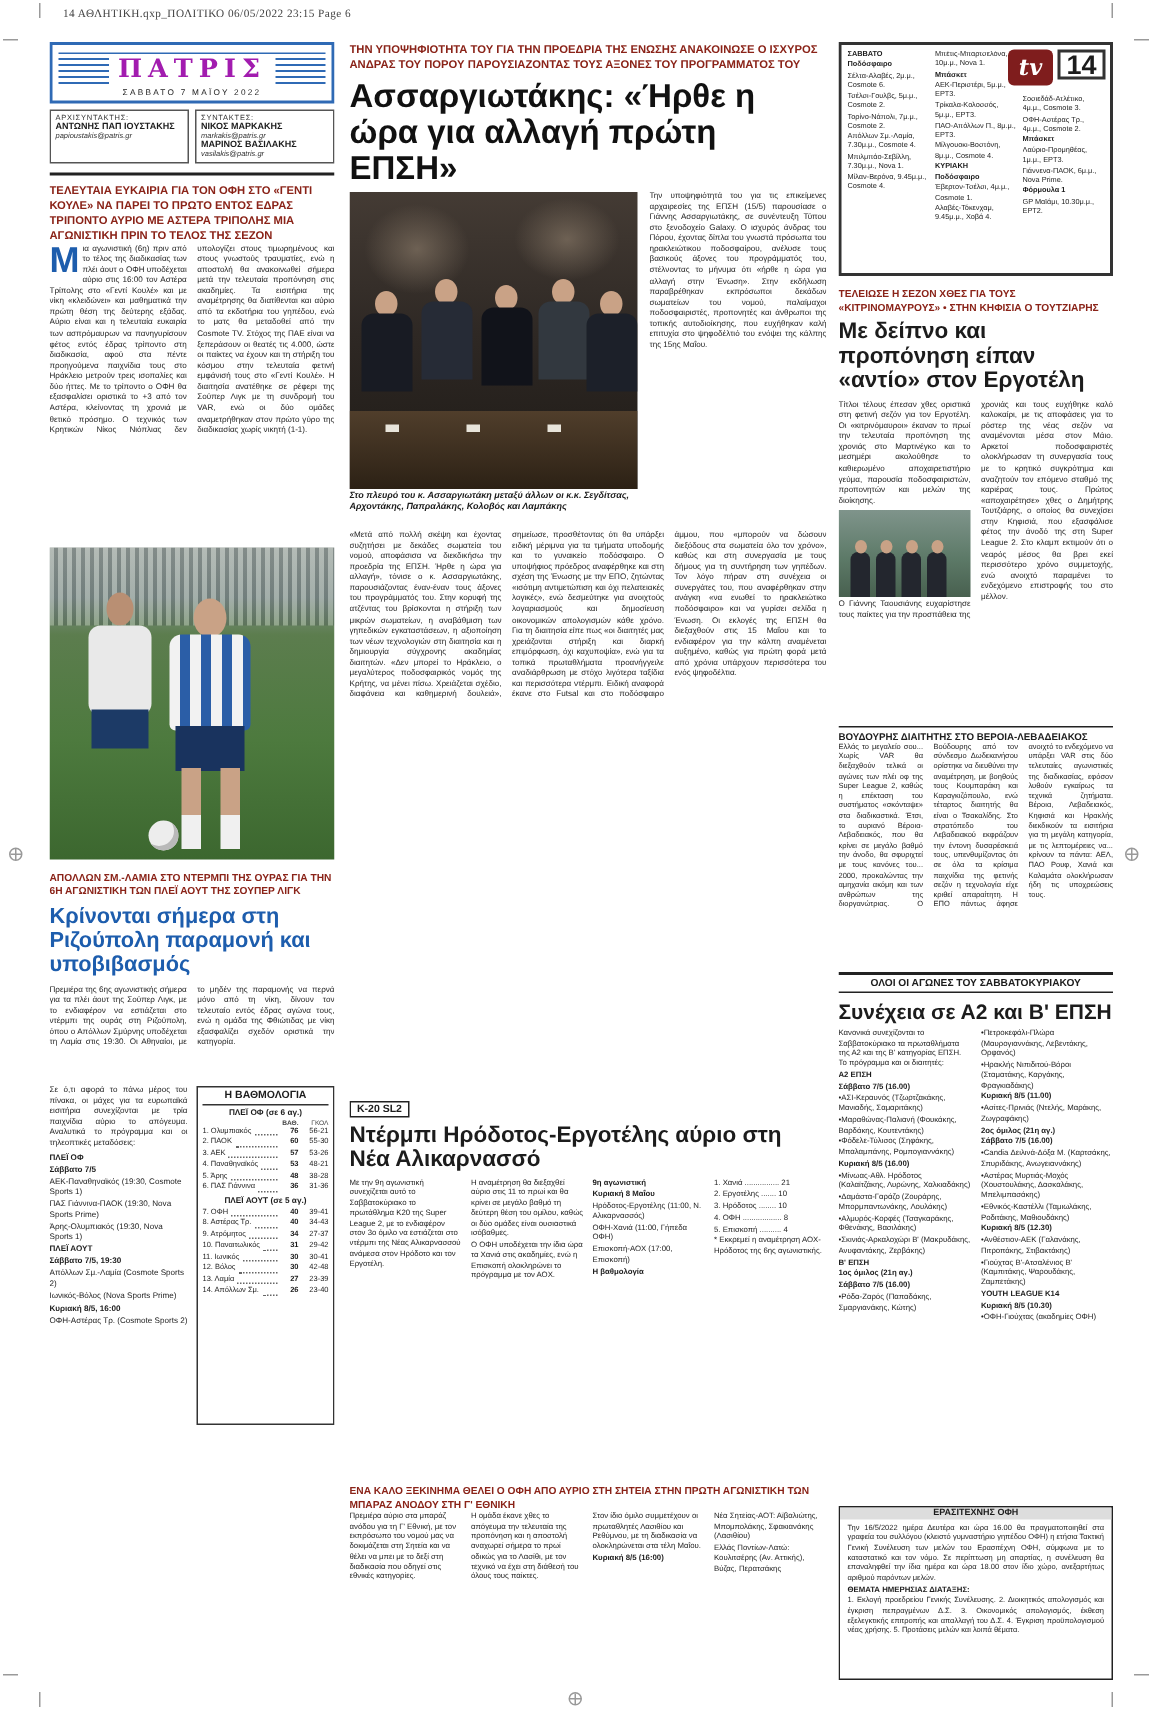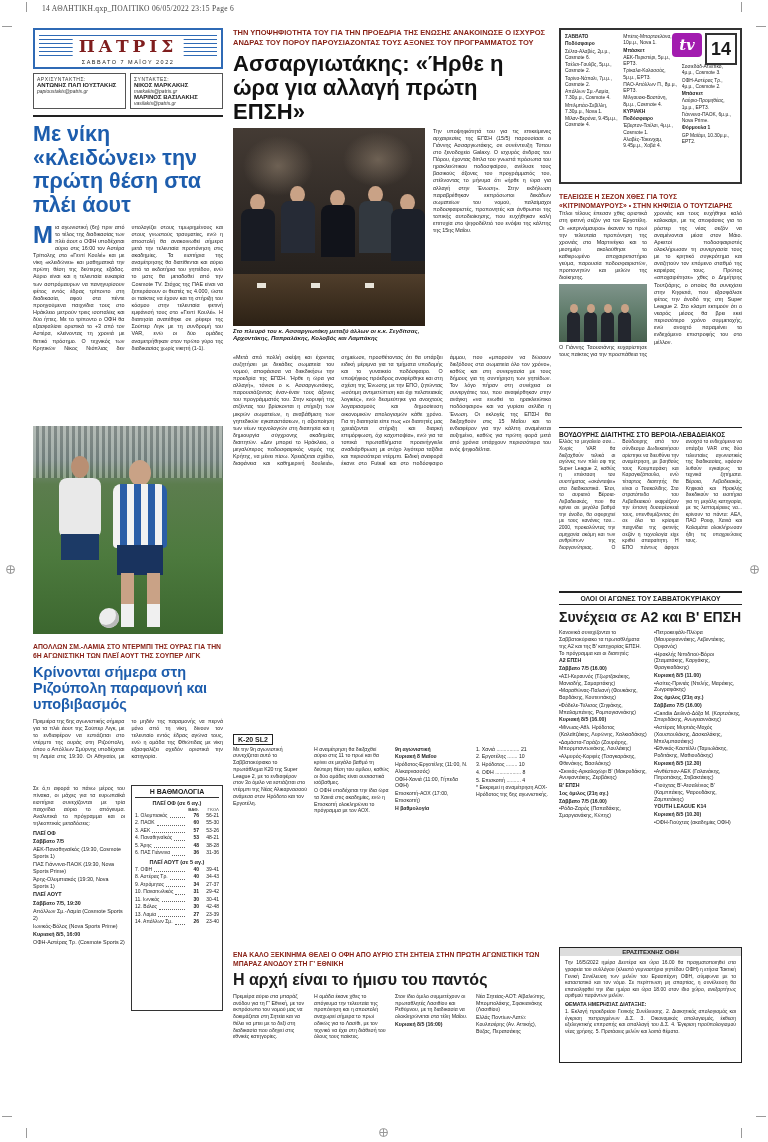--- a/index.html
+++ b/index.html
@@ -18,21 +18,21 @@
   #col-left  { position:absolute; left:33px;  top:28px; width:190px; height:1104px; overflow:hidden; }
   #col-mid   { position:absolute; left:233px; top:28px; width:318px; height:1104px; overflow:hidden; }
   #col-right { position:absolute; left:559px; top:28px; width:183px; height:1106px; overflow:hidden; }
 
   
   .masthead { border:2px solid #2f6ab5; padding:5px 4px 2px; text-align:center; }
   .brand-row { position:relative; height:22px;
     background:repeating-linear-gradient(180deg,#2f6ab5 0 1px,transparent 1px 4px); }
   .brand-text { position:absolute; left:50%; top:50%; transform:translate(-50%,-50%);
     background:#fff; padding:0 6px; font-family:"DejaVu Serif",serif; font-weight:bold;
-    font-size:17px; letter-spacing:4px; color:#7f1d1d; }
+    font-size:17px; letter-spacing:4px; color:#a21caf; }
   .mh-date { font-size:5.5px; letter-spacing:1.5px; margin-top:2px; color:#222; }
   .sport-logo { font-family:"DejaVu Serif",serif; font-style:italic; font-weight:bold;
     font-size:56px; line-height:1.05; color:#1b6bc4; }
 
   .staff { display:flex; gap:4px; margin-top:4px; }
   .staff-box { border:1px solid #555; padding:2px 3px; flex:1; }
   .staff-label { font-size:5px; letter-spacing:.5px; color:#333; }
   .staff-name { font-size:6px; font-weight:bold; }
   .staff-mail { font-size:5px; font-style:italic; color:#333; }
   .thick-rule { height:2px; background:#222; margin:6px 0 5px; }
@@ -92,24 +92,24 @@
   .mid-body { margin-top:6px; height:372px; overflow:hidden; }
   .tagbox { display:inline-block; border:1px solid #222; font-weight:bold; font-size:7px; padding:1px 4px; margin-top:8px; }
   .k20-hl { font-size:15px; font-weight:bold; line-height:1.1; margin:3px 0 4px; }
   .k20-body { height:196px; overflow:hidden; }
   .bar-hl { font-size:16px; font-weight:bold; margin:3px 0 4px; }
   .bar-body { height:82px; overflow:hidden; }
 
   
   .tvbox { position:relative; border:2px solid #333; height:156px; padding:4px 4px 2px; }
   .tvlogo-row { position:absolute; right:3px; top:3px; display:flex; gap:3px; align-items:flex-start; }
-  .tvlogo { width:30px; height:24px; background:#a21caf; color:#fff; border-radius:4px;
+  .tvlogo { width:30px; height:24px; background:#7f1d1d; color:#fff; border-radius:4px;
     font-family:"DejaVu Serif",serif; font-style:italic; font-weight:bold; font-size:15px;
     display:flex; align-items:center; justify-content:center; }
-  .pagenum { width:32px; height:32px; border:2px solid #333; font-size:18px; font-weight:bold;
+  .pagenum { width:32px; height:20px; border:2px solid #333; font-size:18px; font-weight:bold;
     display:flex; align-items:center; justify-content:center; }
   .tvcols { display:flex; gap:4px; height:100%; }
   .tvcol { flex:1; overflow:hidden; }
   .tvcol.pad { padding-top:30px; }
   .tvln { font-size:4.9px; line-height:1.28; margin-bottom:1px; }
 
   
   .erg-hl { font-size:15px; font-weight:bold; line-height:1.1; margin:3px 0 4px; }
   .erg-body { height:210px; overflow:hidden; }
   .eyebrow { font-size:6.5px; font-weight:bold; margin-top:7px; border-top:1px solid #222; padding-top:3px; }
@@ -177,21 +177,21 @@
       <div class="staff-label">ΣΥΝΤΑΚΤΕΣ:</div>
       <div class="staff-name">ΝΙΚΟΣ ΜΑΡΚΑΚΗΣ</div>
       <div class="staff-mail">markakis@patris.gr</div>
       <div class="staff-name">ΜΑΡΙΝΟΣ ΒΑΣΙΛΑΚΗΣ</div>
       <div class="staff-mail">vasilakis@patris.gr</div>
     </div>
   </div>
 
   <div class="thick-rule"></div>
 
-  <div class="hl-blue lead-hl">Με νίκη «κλειδώνει» την πρώτη θέση στα πλέι άουτ</div>
+  <div class="kicker">ΤΕΛΕΥΤΑΙΑ ΕΥΚΑΙΡΙΑ ΓΙΑ ΤΟΝ ΟΦΗ ΣΤΟ «ΓΕΝΤΙ ΚΟΥΛΕ» ΝΑ ΠΑΡΕΙ ΤΟ ΠΡΩΤΟ ΕΝΤΟΣ ΕΔΡΑΣ ΤΡΙΠΟΝΤΟ ΑΥΡΙΟ ΜΕ ΑΣΤΕΡΑ ΤΡΙΠΟΛΗΣ ΜΙΑ ΑΓΩΝΙΣΤΙΚΗ ΠΡΙΝ ΤΟ ΤΕΛΟΣ ΤΗΣ ΣΕΖΟΝ</div>
 
   <div class="micro cols2" style="height:196px;overflow:hidden">
     <span class="dropcap">Μ</span><span>ια αγωνιστική (6η) πριν από το τέλος της διαδικασίας των πλέι άουτ ο ΟΦΗ υποδέχεται αύριο στις 16:00 τον Αστέρα Τρίπολης στο «Γεντί Κουλέ» και με νίκη «κλειδώνει» και μαθηματικά την πρώτη θέση της δεύτερης εξάδας. Αύριο είναι και η τελευταία ευκαιρία των ασπρόμαυρων να πανηγυρίσουν φέτος εντός έδρας τρίποντο στη διαδικασία, αφού στα πέντε προηγούμενα παιχνίδια τους στο Ηράκλειο μετρούν τρεις ισοπαλίες και δύο ήττες. Με το τρίποντο ο ΟΦΗ θα εξασφαλίσει οριστικά το +3 από τον Αστέρα, κλείνοντας τη χρονιά με θετικό πρόσημο. Ο τεχνικός των Κρητικών Νίκος Νιόπλιας δεν υπολογίζει στους τιμωρημένους και στους γνωστούς τραυματίες, ενώ η αποστολή θα ανακοινωθεί σήμερα μετά την τελευταία προπόνηση στις ακαδημίες. Τα εισιτήρια της αναμέτρησης θα διατίθενται και αύριο από τα εκδοτήρια του γηπέδου, ενώ το ματς θα μεταδοθεί από την Cosmote TV. Στόχος της ΠΑΕ είναι να ξεπεράσουν οι θεατές τις 4.000, ώστε οι παίκτες να έχουν και τη στήριξη του κόσμου στην τελευταία φετινή εμφάνισή τους στο «Γεντί Κουλέ». Η διαιτησία ανατέθηκε σε ρέφερι της Σούπερ Λιγκ με τη συνδρομή του VAR, ενώ οι δύο ομάδες αναμετρήθηκαν στον πρώτο γύρο της διαδικασίας χωρίς νικητή (1-1).</span>
   </div>
 
   <div class="photo-player">
     <div class="pp p2-head"></div>
     <div class="pp p2-torso"></div>
     <div class="pp p2-shorts"></div>
     <div class="pp p1-head"></div>
@@ -376,41 +376,41 @@
         <div class="paper" style="left:132px"></div>
       </div>
       <div class="caption" style="width:192px">Στο πλευρό του κ. Ασσαργιωτάκη μεταξύ άλλων οι κ.κ. Σεγδίτσας, Αρχοντάκης, Παπραλάκης, Κολοβός και Λαμπάκης</div>
     </div>
     <div class="mid-side micro">Την υποψηφιότητά του για τις επικείμενες αρχαιρεσίες της ΕΠΣΗ (15/5) παρουσίασε ο Γιάννης Ασσαργιωτάκης, σε συνέντευξη Τύπου στο ξενοδοχείο Galaxy. Ο ισχυρός άνδρας του Πόρου, έχοντας δίπλα του γνωστά πρόσωπα του ηρακλειώτικου ποδοσφαίρου, ανέλυσε τους βασικούς άξονες του προγράμματός του, στέλνοντας το μήνυμα ότι «ήρθε η ώρα για αλλαγή στην Ένωση». Στην εκδήλωση παραβρέθηκαν εκπρόσωποι δεκάδων σωματείων του νομού, παλαίμαχοι ποδοσφαιριστές, προπονητές και άνθρωποι της τοπικής αυτοδιοίκησης, που ευχήθηκαν καλή επιτυχία στο ψηφοδέλτιό του ενόψει της κάλπης της 15ης Μαΐου.</div>
   </div>
 
   <div class="mid-body micro cols3">«Μετά από πολλή σκέψη και έχοντας συζητήσει με δεκάδες σωματεία του νομού, αποφάσισα να διεκδικήσω την προεδρία της ΕΠΣΗ. Ήρθε η ώρα για αλλαγή», τόνισε ο κ. Ασσαργιωτάκης, παρουσιάζοντας έναν-έναν τους άξονες του προγράμματός του. Στην κορυφή της ατζέντας του βρίσκονται η στήριξη των μικρών σωματείων, η αναβάθμιση των γηπεδικών εγκαταστάσεων, η αξιοποίηση των νέων τεχνολογιών στη διαιτησία και η δημιουργία σύγχρονης ακαδημίας διαιτητών. «Δεν μπορεί το Ηράκλειο, ο μεγαλύτερος ποδοσφαιρικός νομός της Κρήτης, να μένει πίσω. Χρειάζεται σχέδιο, διαφάνεια και καθημερινή δουλειά», σημείωσε, προσθέτοντας ότι θα υπάρξει ειδική μέριμνα για τα τμήματα υποδομής και το γυναικείο ποδόσφαιρο. Ο υποψήφιος πρόεδρος αναφέρθηκε και στη σχέση της Ένωσης με την ΕΠΟ, ζητώντας «ισότιμη αντιμετώπιση και όχι πελατειακές λογικές», ενώ δεσμεύτηκε για ανοιχτούς λογαριασμούς και δημοσίευση οικονομικών απολογισμών κάθε χρόνο. Για τη διαιτησία είπε πως «οι διαιτητές μας χρειάζονται στήριξη και διαρκή επιμόρφωση, όχι καχυποψία», ενώ για τα τοπικά πρωταθλήματα προανήγγειλε αναδιάρθρωση με στόχο λιγότερα ταξίδια και περισσότερα ντέρμπι. Ειδική αναφορά έκανε στο Futsal και στο ποδόσφαιρο άμμου, που «μπορούν να δώσουν διεξόδους στα σωματεία όλο τον χρόνο», καθώς και στη συνεργασία με τους δήμους για τη συντήρηση των γηπέδων. Τον λόγο πήραν στη συνέχεια οι συνεργάτες του, που αναφέρθηκαν στην ανάγκη «να ενωθεί το ηρακλειώτικο ποδόσφαιρο» και να γυρίσει σελίδα η Ένωση. Οι εκλογές της ΕΠΣΗ θα διεξαχθούν στις 15 Μαΐου και το ενδιαφέρον για την κάλπη αναμένεται αυξημένο, καθώς για πρώτη φορά μετά από χρόνια υπάρχουν περισσότερα του ενός ψηφοδέλτια.</div>
 
   <div class="tagbox">Κ-20 SL2</div>
+  <div class="k20-hl">Ντέρμπι Ηρόδοτος-Εργοτέλης αύριο στη Νέα Αλικαρνασσό</div>
   <div class="k20-body cols4">
 
   <div class="ln">Με την 9η αγωνιστική συνεχίζεται αυτό το Σαββατοκύριακο το πρωτάθλημα Κ20 της Super League 2, με το ενδιαφέρον στον 3ο όμιλο να εστιάζεται στο ντέρμπι της Νέας Αλικαρνασσού ανάμεσα στον Ηρόδοτο και τον Εργοτέλη.</div>
       <div class="ln">Η αναμέτρηση θα διεξαχθεί αύριο στις 11 το πρωί και θα κρίνει σε μεγάλο βαθμό τη δεύτερη θέση του ομίλου, καθώς οι δύο ομάδες είναι ουσιαστικά ισόβαθμες.</div>
       <div class="ln">Ο ΟΦΗ υποδέχεται την ίδια ώρα τα Χανιά στις ακαδημίες, ενώ η Επισκοπή ολοκληρώνει το πρόγραμμα με τον ΑΟΧ.</div>
       <div class="ln b">9η αγωνιστική</div>
       <div class="ln b">Κυριακή 8 Μαΐου</div>
       <div class="ln">Ηρόδοτος-Εργοτέλης (11:00, Ν. Αλικαρνασσός)</div>
       <div class="ln">ΟΦΗ-Χανιά (11:00, Γήπεδα ΟΦΗ)</div>
       <div class="ln">Επισκοπή-ΑΟΧ (17:00, Επισκοπή)</div>
       <div class="ln b">Η βαθμολογία</div>
       <div class="ln">1. Χανιά ................ 21</div>
       <div class="ln">2. Εργοτέλης ....... 10</div>
       <div class="ln">3. Ηρόδοτος ........ 10</div>
       <div class="ln">4. ΟΦΗ .................. 8</div>
       <div class="ln">5. Επισκοπή .......... 4</div>
       <div class="ln">* Εκκρεμεί η αναμέτρηση ΑΟΧ-Ηρόδοτος της 6ης αγωνιστικής.</div>
     </div>
 
   <div class="kicker small" style="margin-top:8px">ΕΝΑ ΚΑΛΟ ΞΕΚΙΝΗΜΑ ΘΕΛΕΙ Ο ΟΦΗ ΑΠΟ ΑΥΡΙΟ ΣΤΗ ΣΗΤΕΙΑ ΣΤΗΝ ΠΡΩΤΗ ΑΓΩΝΙΣΤΙΚΗ ΤΩΝ ΜΠΑΡΑΖ ΑΝΟΔΟΥ ΣΤΗ Γ' ΕΘΝΙΚΗ</div>
-  <div class="bar-hl">Η αρχή είναι το ήμισυ του παντός</div>
   <div class="bar-body cols4">
 
   <div class="ln">Πρεμιέρα αύριο στα μπαράζ ανόδου για τη Γ' Εθνική, με τον εκπρόσωπο του νομού μας να δοκιμάζεται στη Σητεία και να θέλει να μπει με το δεξί στη διαδικασία που οδηγεί στις εθνικές κατηγορίες.</div>
       <div class="ln">Η ομάδα έκανε χθες το απόγευμα την τελευταία της προπόνηση και η αποστολή αναχωρεί σήμερα το πρωί οδικώς για το Λασίθι, με τον τεχνικό να έχει στη διάθεσή του όλους τους παίκτες.</div>
       <div class="ln">Στον ίδιο όμιλο συμμετέχουν οι πρωταθλητές Λασιθίου και Ρεθύμνου, με τη διαδικασία να ολοκληρώνεται στα τέλη Μαΐου.</div>
       <div class="ln b">Κυριακή 8/5 (16:00)</div>
       <div class="ln">Νέα Σητείας-ΑΟΤ: Αϊβαλιώτης, Μπομπολάκης, Σφακιανάκης (Λασιθίου)</div>
       <div class="ln">Ελλάς Ποντίων-Λατώ: Κουλιτσέρης (Αν. Αττικής), Βύζας, Περατσάκης</div>
     </div>
 </div>
@@ -454,20 +454,21 @@
           <div class="tvln b">Μπάσκετ</div>
           <div class="tvln">Λαύριο-Προμηθέας, 1μ.μ., ΕΡΤ3.</div>
           <div class="tvln">Γιάννενα-ΠΑΟΚ, 6μ.μ., Nova Prime.</div>
           <div class="tvln b">Φόρμουλα 1</div>
           <div class="tvln">GP Μαϊάμι, 10.30μ.μ., ΕΡΤ2.</div>
         </div>
     </div>
   </div>
 
   <div class="kicker small" style="margin-top:8px">ΤΕΛΕΙΩΣΕ Η ΣΕΖΟΝ ΧΘΕΣ ΓΙΑ ΤΟΥΣ «ΚΙΤΡΙΝΟΜΑΥΡΟΥΣ» • ΣΤΗΝ ΚΗΦΙΣΙΑ Ο ΤΟΥΤΖΙΑΡΗΣ</div>
+  <div class="erg-hl">Με δείπνο και προπόνηση είπαν «αντίο» στον Εργοτέλη</div>
   <div class="erg-body micro cols2">
     <span>Τίτλοι τέλους έπεσαν χθες οριστικά στη φετινή σεζόν για τον Εργοτέλη. Οι «κιτρινόμαυροι» έκαναν το πρωί την τελευταία προπόνηση της χρονιάς στο Μαρτινέγκο και το μεσημέρι ακολούθησε το καθιερωμένο αποχαιρετιστήριο γεύμα, παρουσία ποδοσφαιριστών, προπονητών και μελών της διοίκησης.</span>
     <div class="photo-group">
       <div class="gp" style="left:8px"></div>
         <div class="gp" style="left:25px"></div>
       <div class="gp" style="left:42px"></div>
         <div class="gp" style="left:59px"></div>
     </div>
     <span>Ο Γιάννης Ταουσιάνης ευχαρίστησε τους παίκτες για την προσπάθεια της χρονιάς και τους ευχήθηκε καλό καλοκαίρι, με τις αποφάσεις για το ρόστερ της νέας σεζόν να αναμένονται μέσα στον Μάιο. Αρκετοί ποδοσφαιριστές ολοκλήρωσαν τη συνεργασία τους με το κρητικό συγκρότημα και αναζητούν τον επόμενο σταθμό της καριέρας τους. Πρώτος «αποχαιρέτησε» χθες ο Δημήτρης Τουτζιάρης, ο οποίος θα συνεχίσει στην Κηφισιά, που εξασφάλισε φέτος την άνοδό της στη Super League 2. Στο κλαμπ εκτιμούν ότι ο νεαρός μέσος θα βρει εκεί περισσότερο χρόνο συμμετοχής, ενώ ανοιχτό παραμένει το ενδεχόμενο επιστροφής του στο μέλλον.</span>
   </div>

